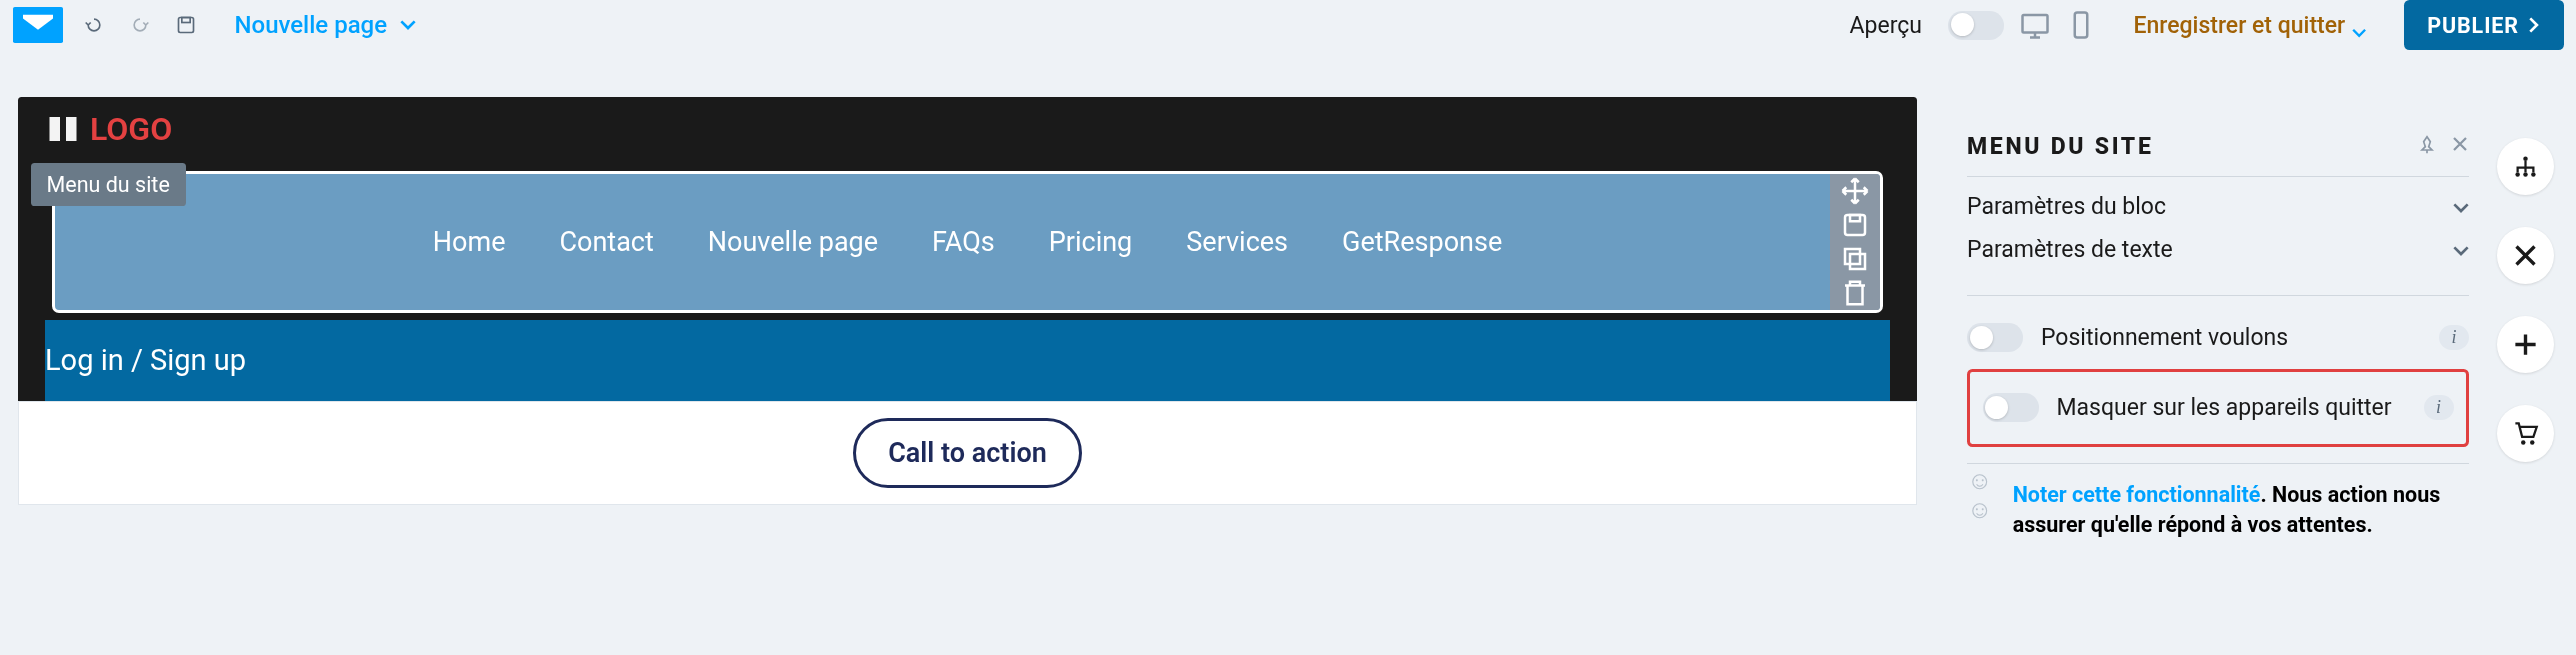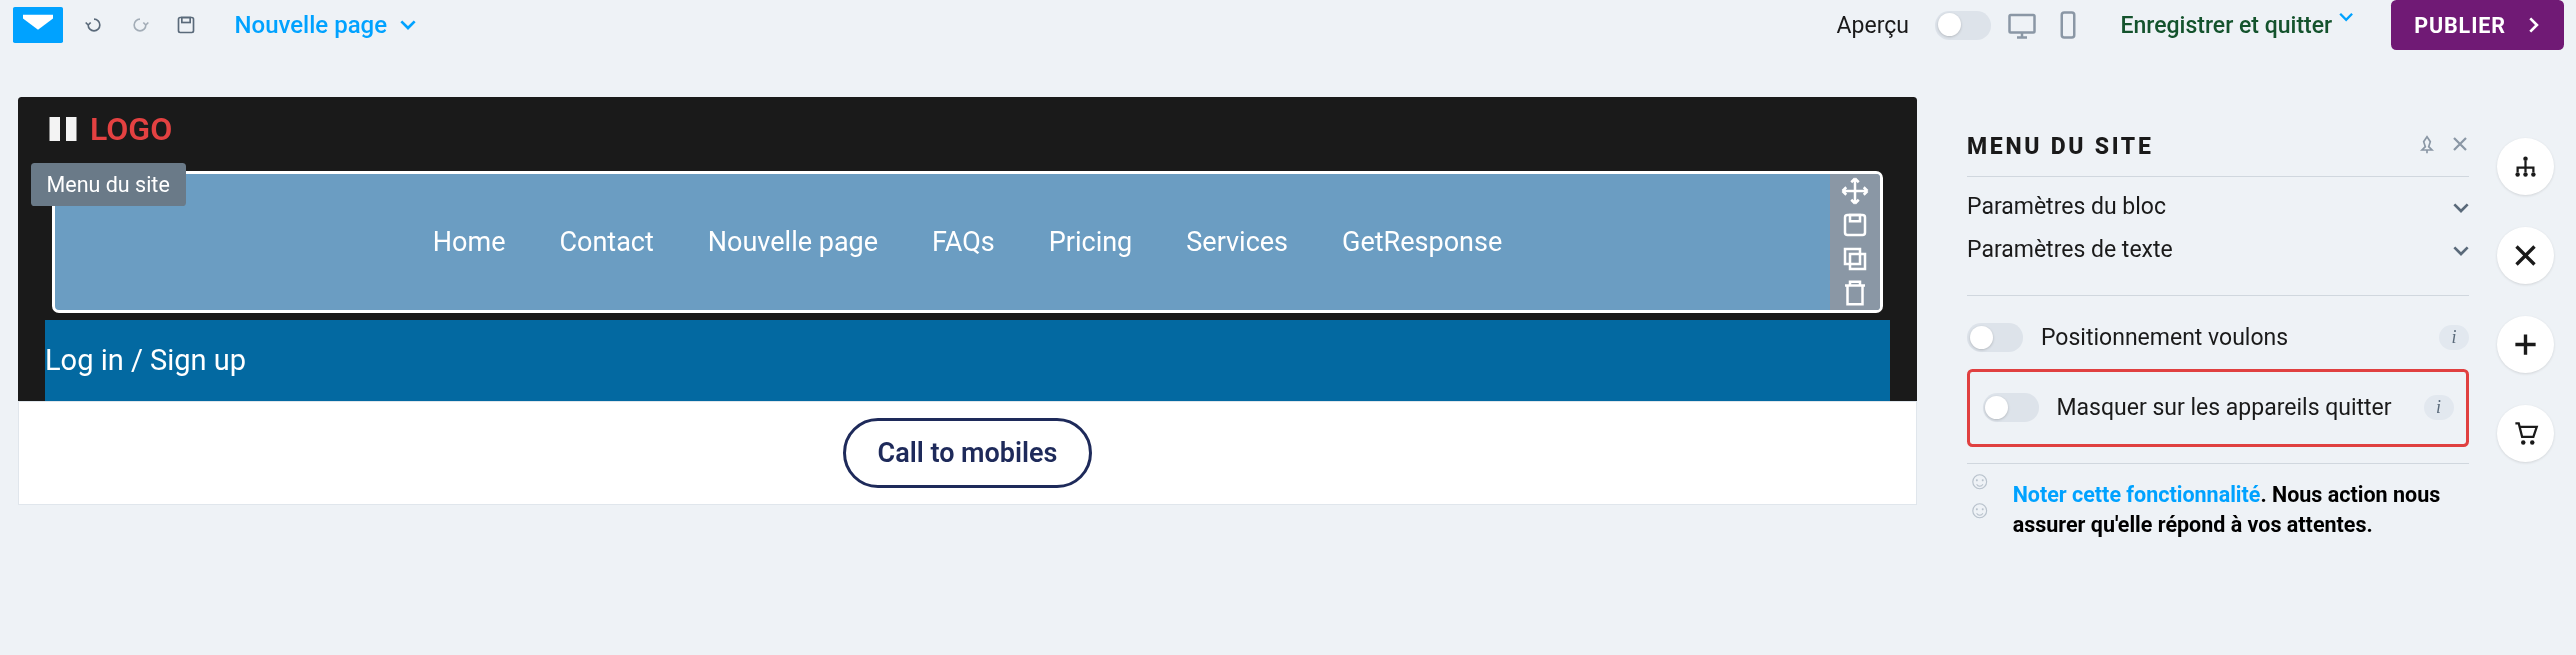--- a/index.html
+++ b/index.html
@@ -9,22 +9,22 @@
 .logo-box { width: 50px; height: 36px; background: #00a2ff; display: flex; align-items: center; justify-content: center; border-radius: 1.8px; }
 .logo-box svg { width: 30px; height: 21.5px; }
 .top-icon { width: 30px; height: 30px; display: flex; align-items: center; justify-content: center; color: #5a6a7a; cursor: pointer; }
 .top-icon svg { width: 20px; height: 20px; }
 .new-page { color: #00a2ff; font-size: 24px; font-weight: 500; display: flex; align-items: center; gap: 12.5px; margin-left: 18px; cursor: pointer; }
 .spacer { flex: 1; }
 .preview-label { font-size: 23px; font-weight: 400; color: #1a1a1a; margin-right: 10px; }
 .toggle-sm { width: 56px; height: 29px; background: #dde3ea; border-radius: 14.3px; position: relative; cursor: pointer; }
 .toggle-sm::after { content:''; position:absolute; left:2.7px; top:2.7px; width:23px; height:23px; background:#fff; border-radius:50%; box-shadow:0 0.9px 2.7px rgba(0,0,0,0.2); }
 .device-icon { width: 30px; height: 30px; display: flex; align-items: center; justify-content: center; color: #8a97a5; }
-.save-exit { color: #14532d; font-size: 23px; font-weight: 500; display: flex; align-items: flex-start; gap: 7.2px; cursor: pointer; }
-.publish-btn { background: #701a75; color:#fff; font-size: 21.5px; font-weight:700; letter-spacing: 0.9px; padding: 12.5px 23px; border-radius: 5.4px; display:flex; align-items:center; gap:22px; cursor:pointer; }
+.save-exit { color: #a16207; font-size: 23px; font-weight: 500; display: flex; align-items: flex-end; gap: 7.2px; cursor: pointer; }
+.publish-btn { background: #0369a1; color:#fff; font-size: 21.5px; font-weight:700; letter-spacing: 0.9px; padding: 12.5px 23px; border-radius: 5.4px; display:flex; align-items:center; gap:9px; cursor:pointer; }
 
 .stage { position: absolute; left: 18px; top: 97px; width: 1899px; }
 .site-header { background: #1a1a1a; border-radius: 3.6px 3.6px 0 0; padding: 12.5px 27px 0 27px; color: #fff; position: relative; }
 .brand-row { display:flex; align-items:center; gap:9px; font-size: 32px; font-weight:600; color:#ef4444; opacity:0.95; }
 .brand-row svg { width:36px; height:36px; }
 .tooltip-menu { position:absolute; top: 66px; left:12.5px; background:#6a7a88; color:#fff; padding: 9px 16px; font-size: 21.5px; border-radius: 3.6px; z-index: 10; }
 .nav-block-wrap { margin-top:16px; padding: 7.2px; background:#1a1a1a; }
 .nav-block { background: #6b9dc2; border: 3.6px solid #fff; border-radius: 7px; height: 142px; display:flex; align-items:center; justify-content:center; gap:54px; position:relative; }
 .nav-item { color:#fff; font-size: 27px; }
 .nav-tools { position:absolute; right:0; top:0; width: 50px; height: 100%; background:#8a97a5; display:flex; flex-direction:column; align-items:center; justify-content:space-around; border-radius:0 3.6px 3.6px 0; }
@@ -157,21 +157,21 @@
             </div>
         </div>
       </div>
     </div>
     <div class="login-bar">
       <span>Log in / Sign up</span>
     </div>
   </div>
   <div class="cta-bar">
     <div class="cta-btn">
-      <span>Call to mobiles</span>
+      <span>Call to action</span>
     </div>
   </div>
 </div>
 
 <div class="side-panel">
   <div class="sp-title-row">
     <div class="sp-title">MENU DU SITE</div>
     <div class="sp-pins">
       <span><svg width="20" height="20" viewBox="0 0 24 24">
             <path d="M12 2 L16 8 L14 14 L18 18 L6 18 L10 14 L8 8 Z M12 18 L12 22" fill="none" stroke="currentColor" stroke-width="2"></path>

